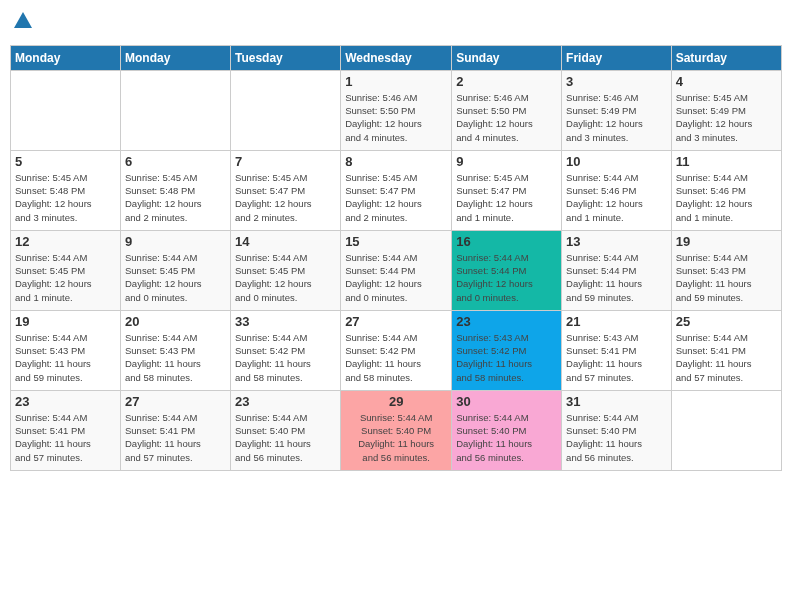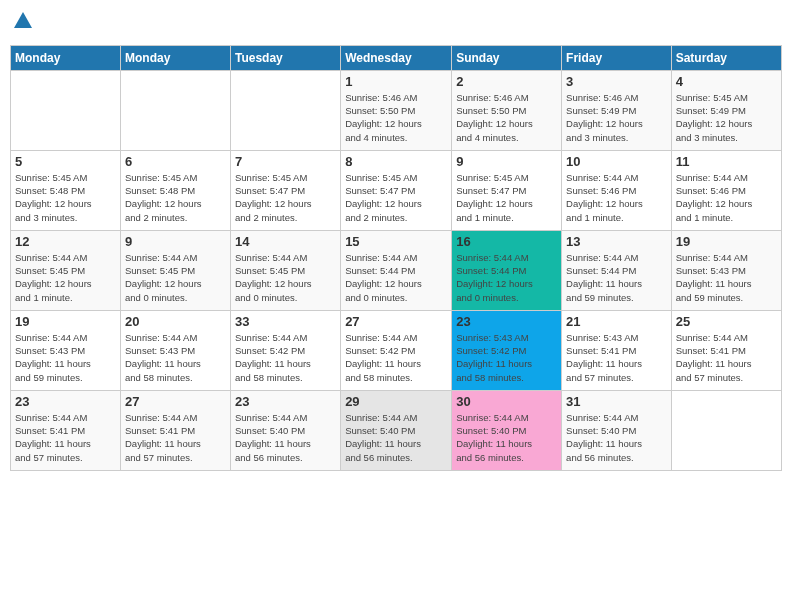--- a/index.html
+++ b/index.html
@@ -316,21 +316,21 @@
 Daylight: 11 hours
 and 57 minutes.</div>
         </td>
         <td style="background: rgb(249, 249, 249);">
           <span class="day-number">23</span>
           <div class="day-info" style="white-space: pre-line;">Sunrise: 5:44 AM
 Sunset: 5:40 PM
 Daylight: 11 hours
 and 56 minutes.</div>
         </td>
-        <td style="background: #e5e5e5;">
+        <td style="background: #fca5a5; text-align: center;">
           <span class="day-number">29</span>
           <div class="day-info" style="white-space: pre-line;">Sunrise: 5:44 AM
 Sunset: 5:40 PM
 Daylight: 11 hours
 and 56 minutes.</div>
         </td>
         <td style="background: #f9a8d4;">
           <span class="day-number">30</span>
           <div class="day-info" style="white-space: pre-line;">Sunrise: 5:44 AM
 Sunset: 5:40 PM

